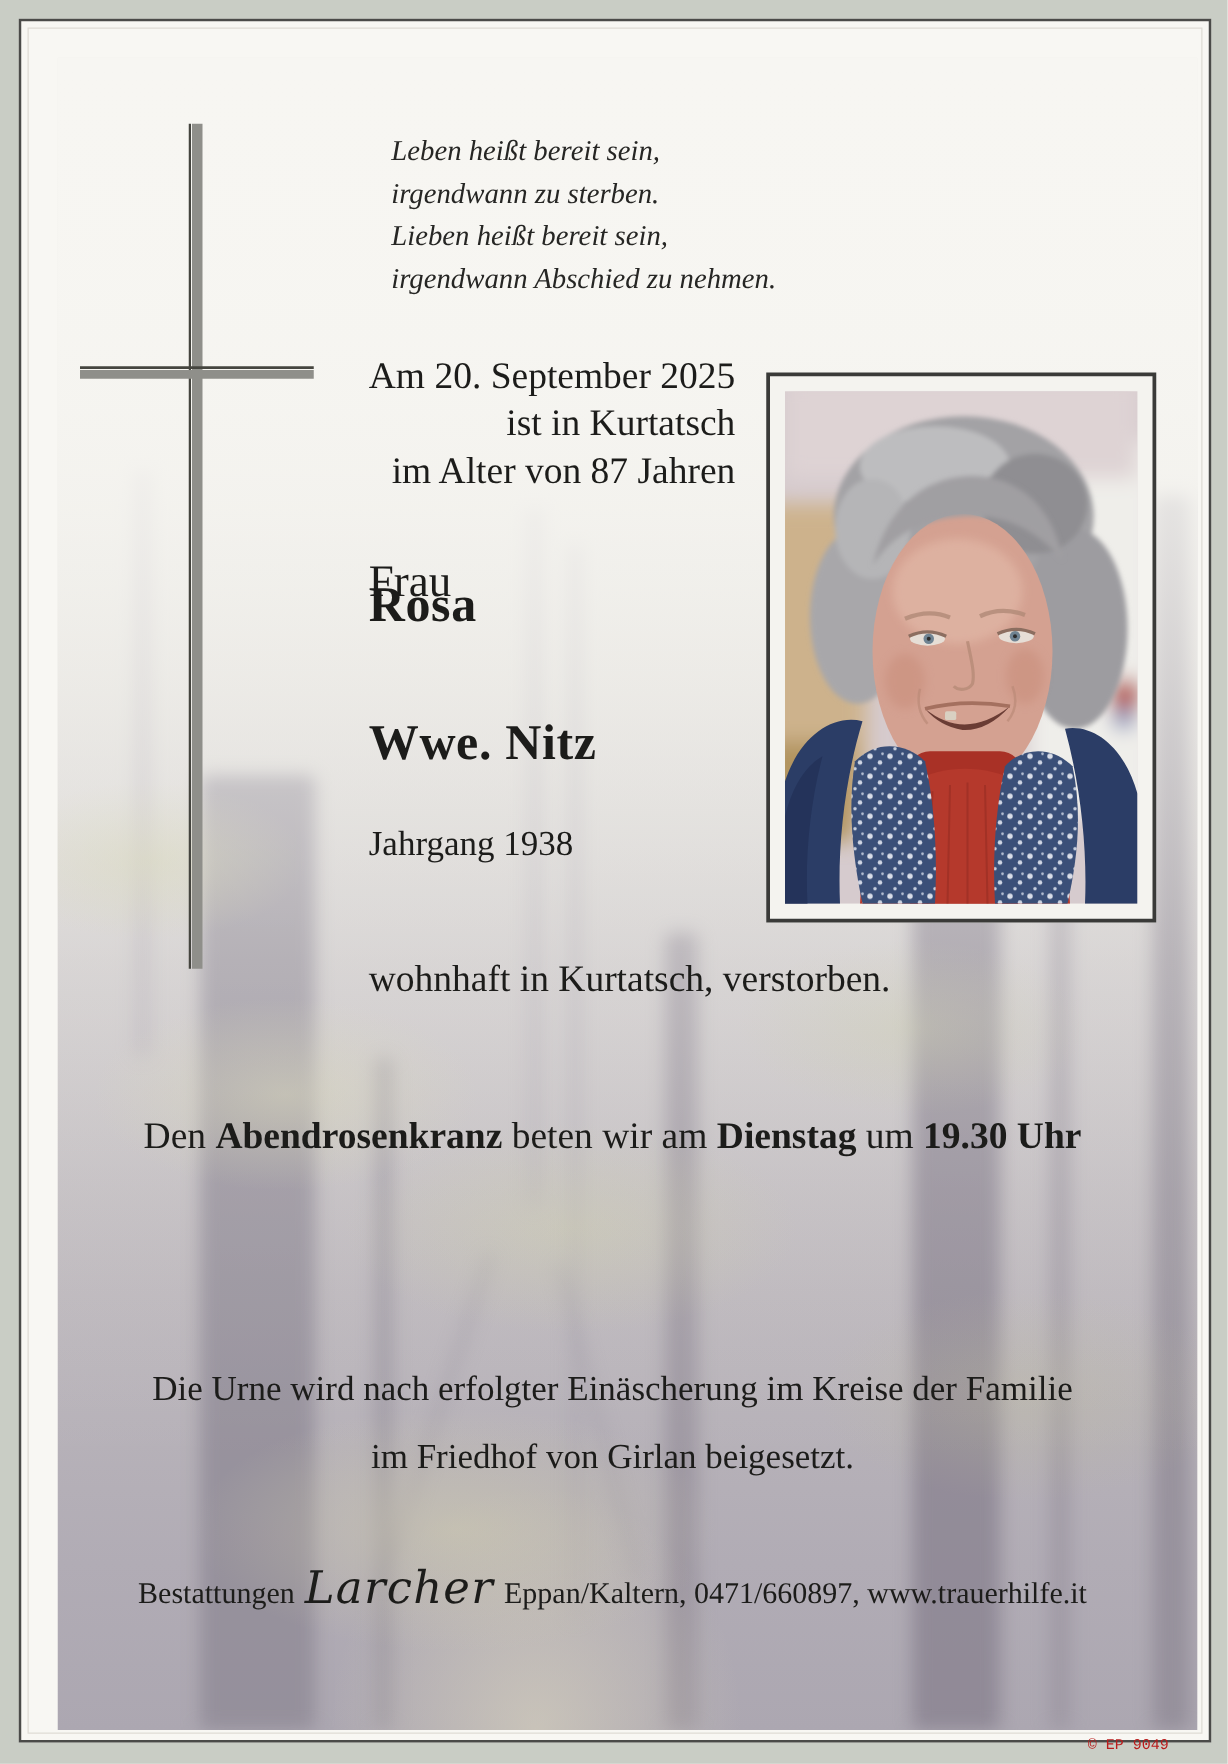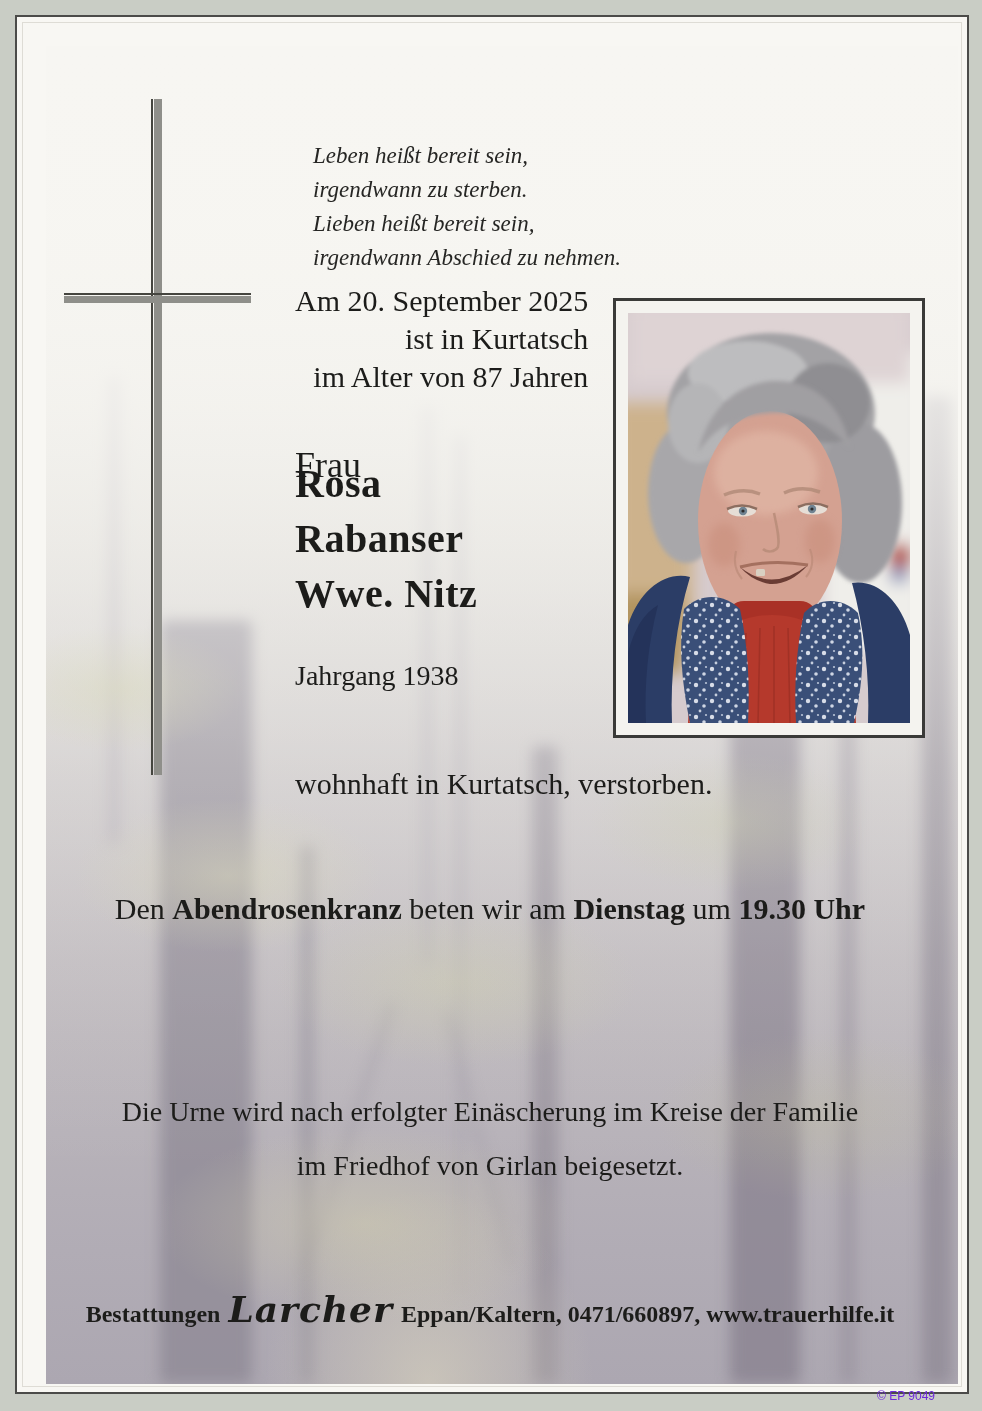--- a/index.html
+++ b/index.html
@@ -71,50 +71,50 @@
   .cross-v{
     position:absolute;left:105px;top:53px;width:11px;height:676px;
     background:linear-gradient(to right,#45453f 0 2px,rgba(0,0,0,0) 2px 3px,#8f8f8a 3px 11px);
   }
   .cross-h{
     position:absolute;left:18px;top:247px;width:187px;height:10px;
     background:linear-gradient(to bottom,#45453f 0 2px,rgba(0,0,0,0) 2px 3px,#8f8f8a 3px 10px);
   }
   
   .txt{position:absolute;white-space:nowrap;}
-  .poem{left:267px;top:58px;font-size:23px;font-style:italic;line-height:34px;color:#262624;margin-top:35px;}
+  .poem{left:267px;top:58px;font-size:23px;font-style:italic;line-height:34px;color:#262624;}
   .date-block{left:249px;top:236px;font-size:30px;line-height:38px;text-align:right;}
   .salutation{left:249px;top:398px;font-size:36px;}
   .name-block{left:249px;top:410px;font-size:40px;font-weight:bold;line-height:55px;letter-spacing:.5px;}
   .birth-year{left:249px;top:614px;font-size:28px;}
   .residence{left:249px;top:721px;font-size:30px;}
   .center-line{position:absolute;left:-12px;width:912px;text-align:center;white-space:nowrap;}
   .rosary-1{top:846px;font-size:30px;text-align:center;}
   .rosary-2{top:901px;font-size:30px;}
   .burial-1{top:1050px;font-size:28px;}
   .burial-2{top:1104px;font-size:28px;}
   .bold{font-weight:bold;}
-  .footer-line{top:1242px;font-size:24px;font-weight:bold;}
+  .footer-line{top:1204px;font-size:24px;}
   .footer-brand{
     font-family:"DejaVu Serif", serif;
     font-style:italic;font-size:36px;
     margin:0 8px;letter-spacing:1px;
   }
   
   .photo{
     position:absolute;left:567px;top:252px;width:312px;height:440px;
     box-sizing:border-box;border:3px solid #3a3a38;background:#f4f3ef;
     padding:12px;
   }
   .photo svg{display:block;}
   
   .print-code{
     position:absolute;right:47px;top:1389px;
-    font-family:Liberation Sans, sans-serif;
-    font-size:12px;color:#6d28d9;
+    font-family:Liberation Mono, monospace;
+    font-size:12px;color:#b91c1c;
   }
 </style>
 </head>
 <body>
 
 <div class="page">
 
   <div class="frame">
     <div class="frame-inner-line"></div>
   </div>
@@ -142,21 +142,21 @@
       <div class="cross-v"></div>
       <div class="cross-h"></div>
     </div>
 
     <div class="txt poem"><span>Leben heißt bereit sein,</span><br><span>irgendwann zu sterben.</span><br><span>Lieben heißt bereit sein,</span><br><span>irgendwann Abschied zu nehmen.</span></div>
 
     <div class="txt date-block"><span>Am 20. September 2025</span><br><span>ist in Kurtatsch</span><br><span>im Alter von 87 Jahren</span></div>
 
     <div class="txt salutation">Frau</div>
 
-    <div class="txt name-block"><span>Rosa</span><br><span>Rabanser</span><br><span>Wwe. Nitz</span></div>
+    <div class="txt name-block"><span>Rosa</span><br><br><span>Wwe. Nitz</span></div>
 
     <div class="txt birth-year">Jahrgang 1938</div>
 
     <div class="txt residence">wohnhaft in Kurtatsch, verstorben.</div>
 
     <div class="photo">
       <svg width="282" height="410" viewBox="0 0 282 410">
         <defs>
           <filter id="pb8" x="-40%" y="-40%" width="180%" height="180%">
               <feGaussianBlur stdDeviation="8"></feGaussianBlur>

